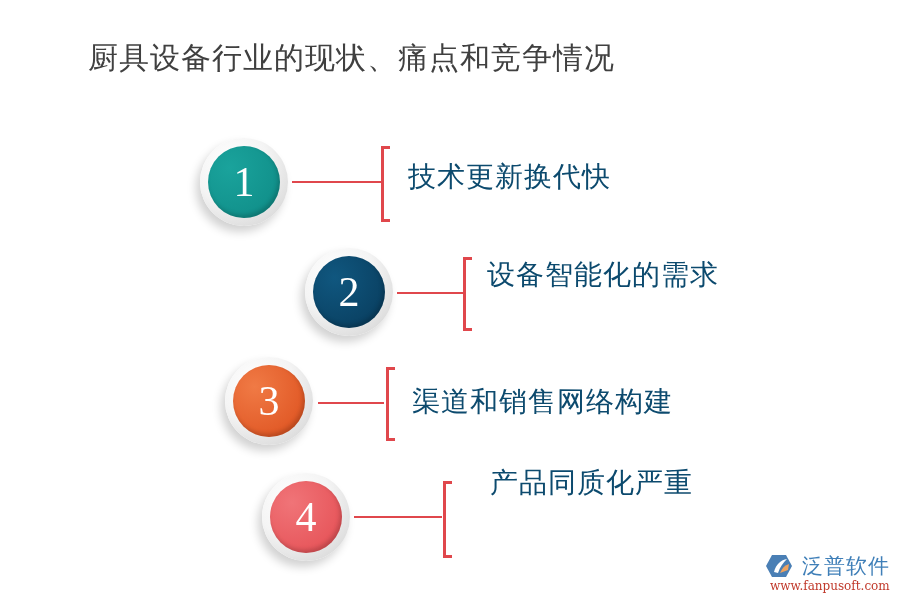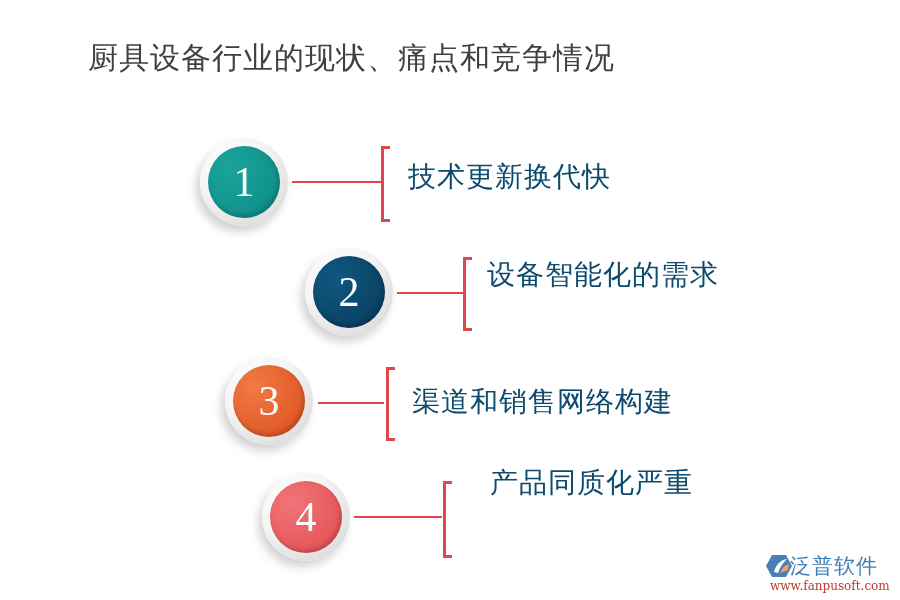--- a/index.html
+++ b/index.html
@@ -30,21 +30,21 @@
       position: absolute; width: 6px;
       border-left: 3px solid #e0474c; border-top: 3px solid #e0474c; border-bottom: 3px solid #e0474c;
     }
     .label {
       position: absolute; font-size: 28px; color: #0c4a6e; letter-spacing: 1px;
       font-family: "DejaVu Serif", "Liberation Serif", serif;
     }
     .logo { position: absolute; left: 766px; top: 552px; width: 130px; }
     .logo-icon { position: absolute; left: 0; top: 2px; width: 26px; height: 24px; }
     .logo-name {
-      position: absolute; left: 24px; top: 0; font-size: 21px; color: #3f7fb8;
+      position: absolute; left: 36px; top: 0; font-size: 21px; color: #3f7fb8;
       font-family: "DejaVu Sans", "Liberation Sans", sans-serif; letter-spacing: 1px;
     }
     .logo-url {
       position: absolute; left: 4px; top: 27px; font-size: 12px; color: #c0392b;
       font-family: "DejaVu Serif", "Liberation Serif", serif; white-space: nowrap;
     }
   </style>
 </head>
 <body>
 

